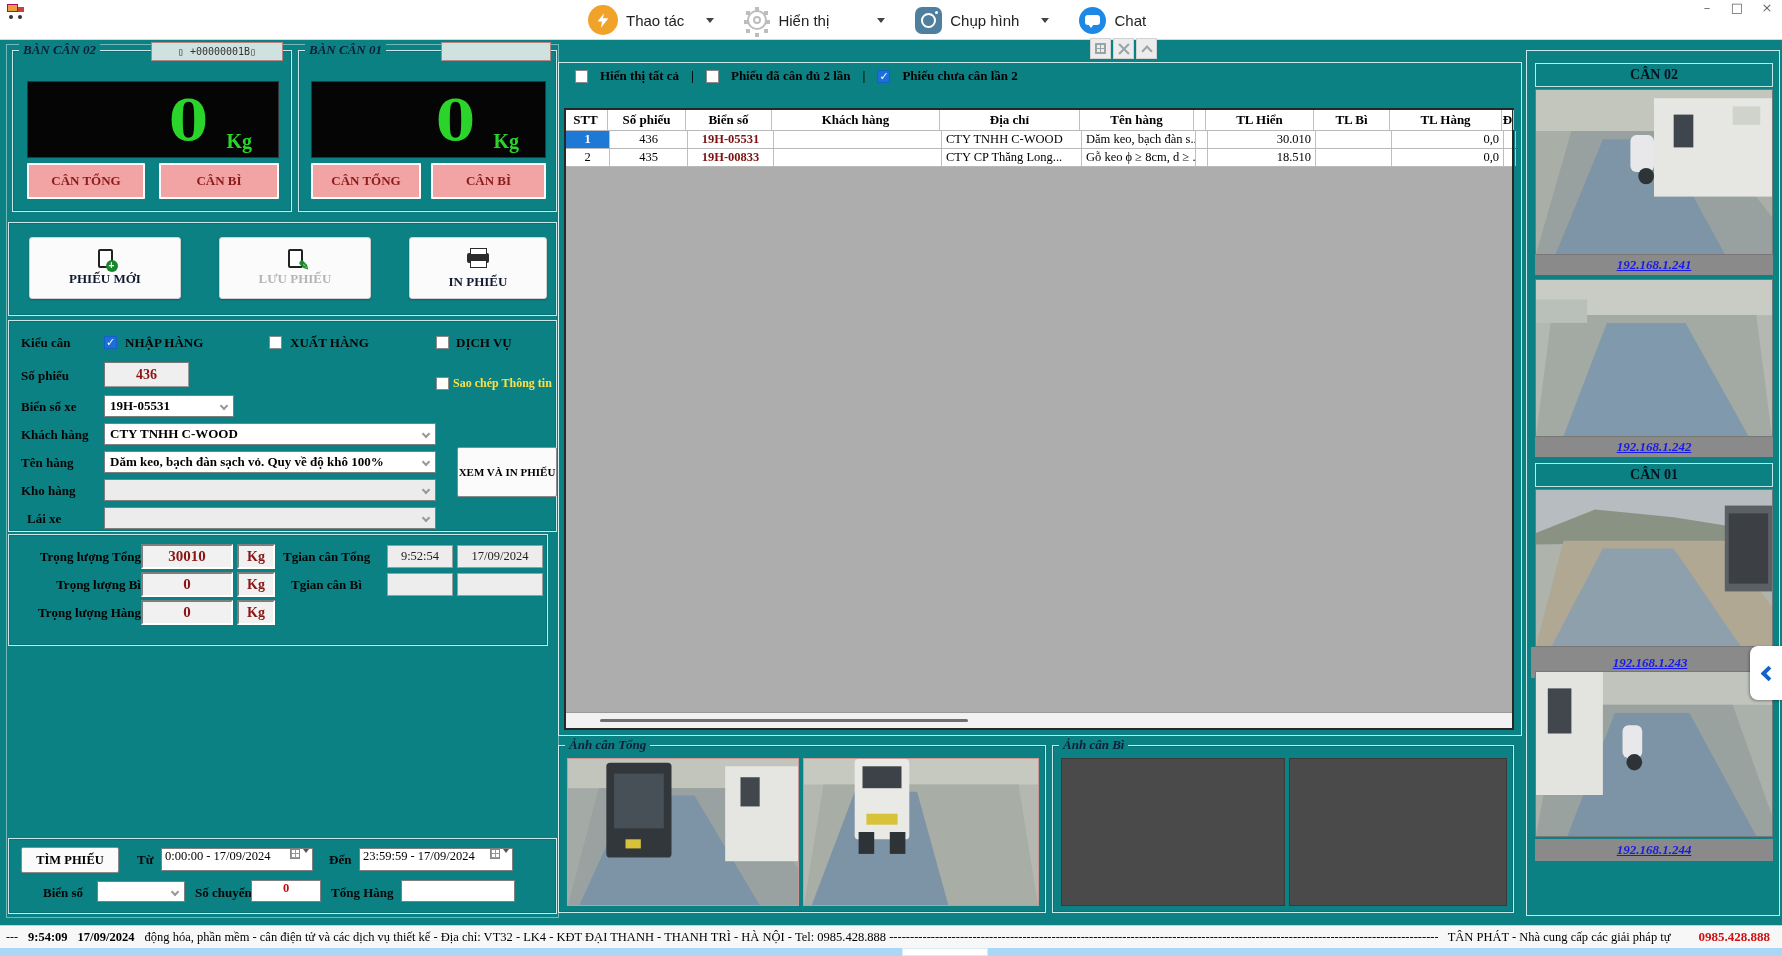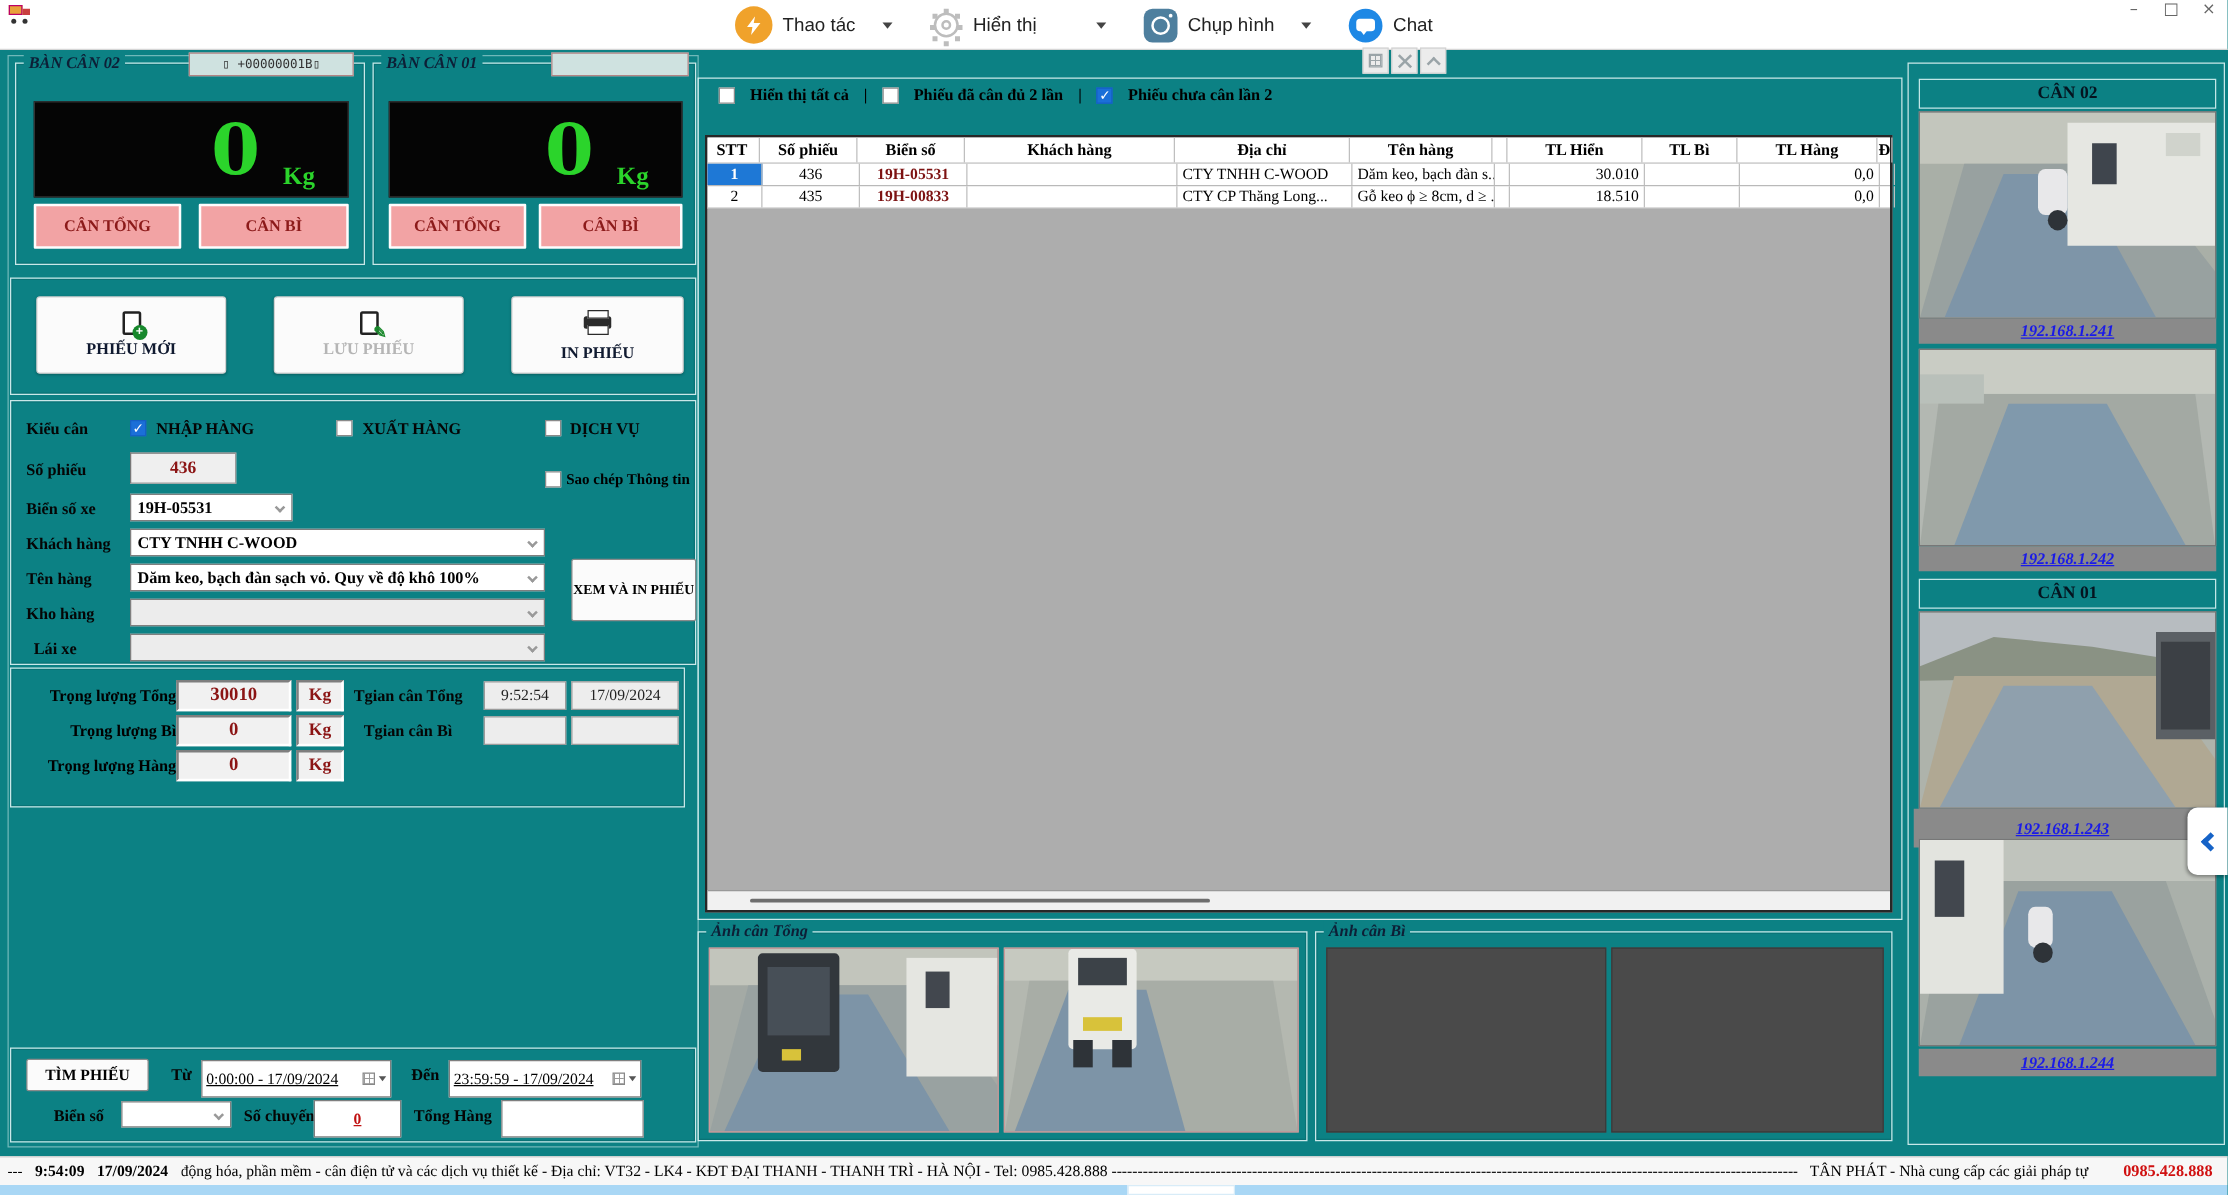--- a/index.html
+++ b/index.html
@@ -70,34 +70,34 @@
   .cb { position:absolute; width:13px; height:13px; background:#fff; border:1px solid #8a8a8a; cursor:pointer; }
   .cb.checked { background:#1B6FD8; border-color:#1560c4; }
   .cb.checked::after { content:"✓"; position:absolute; left:1px; top:-1px; color:#fff; font:bold 11px "DejaVu Sans",sans-serif; }
   .field { position:absolute; background:#EFEFEF; border:1px solid #9b9b9b; border-top-color:#777; border-left-color:#777;
            display:flex; align-items:center; justify-content:center; font:bold 14px "Liberation Serif",serif; }
   .redval { color:#8B1414; }
   .combo { position:absolute; background:#fff; border:1px solid #7f7f7f; display:flex; align-items:center;
            padding:0 20px 0 5px; font:bold 13px "Liberation Serif",serif; overflow:hidden; white-space:nowrap; cursor:pointer; }
   .combo.empty { background:#ECECEC; }
   .combo .chev { position:absolute; right:6px; top:7px; width:6px; height:6px; border-right:2px solid #999; border-bottom:2px solid #999; transform:rotate(45deg); }
-  .bluelabel { color:#000000; }
+  .bluelabel { color:#fde047; }
 
   
   .wlabel { position:absolute; width:126px; text-align:right; font:bold 13px "Liberation Serif",serif; }
   .sunken { position:absolute; background:#F1F1F1; border:2px solid; border-color:#7e7e7e #fff #fff #7e7e7e;
             display:flex; align-items:center; justify-content:center; font:bold 15px "Liberation Serif",serif; }
   .tfield { position:absolute; background:#EDEDED; border:1px solid #9b9b9b; display:flex; align-items:center; justify-content:center;
             font:12.5px "Liberation Serif",serif; color:#222; }
 
   
   .srchbtn { position:absolute; background:#FBFBFB; border:1px solid #8a8a8a; border-radius:2px;
              font:bold 12.5px "Liberation Serif",serif; display:flex; align-items:center; justify-content:center; cursor:pointer; }
-  .datefield { position:absolute; background:#fff; border:1px solid #7f7f7f; display:flex; align-items:center;
-               font:12.5px "Liberation Serif",serif; padding:14px 3px;text-decoration:underline; }
+  .datefield { position:absolute; background:#fff; border:1px solid #7f7f7f; display:flex; align-items:flex-start;
+               font:12.5px "Liberation Serif",serif; padding:0 3px; }
   .datefield .calgrid { margin-left:auto; width:10px; height:10px; border:1px solid #888;
       background-image:repeating-linear-gradient(0deg,#999 0 1px,transparent 1px 4px),repeating-linear-gradient(90deg,#999 0 1px,transparent 1px 4px); }
   .datefield .dcaret { width:0; height:0; border-left:3px solid transparent; border-right:3px solid transparent; border-top:4px solid #555; margin-left:3px; }
 
   
   .filters { position:absolute; left:575px; top:68px; display:flex; align-items:center; gap:12px;
              font:bold 13px "Liberation Serif",serif; color:#000; }
   .filters .fcb { position:relative; width:13px; height:13px; background:#fff; border:1px solid #8a8a8a; cursor:pointer; }
   .filters .fcb.checked { background:#1B6FD8; border-color:#1560c4; }
   .filters .fcb.checked::after { content:"✓"; position:absolute; left:1px; top:-1px; color:#fff; font:bold 11px "DejaVu Sans",sans-serif; }

